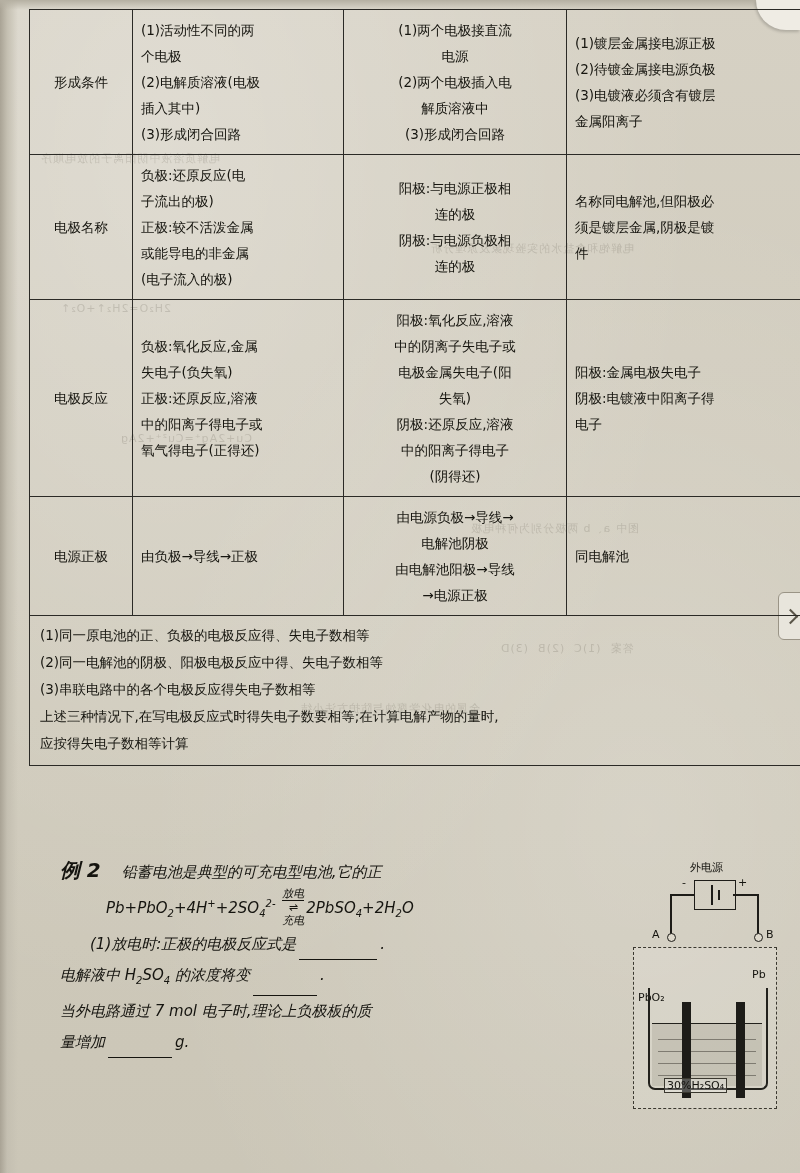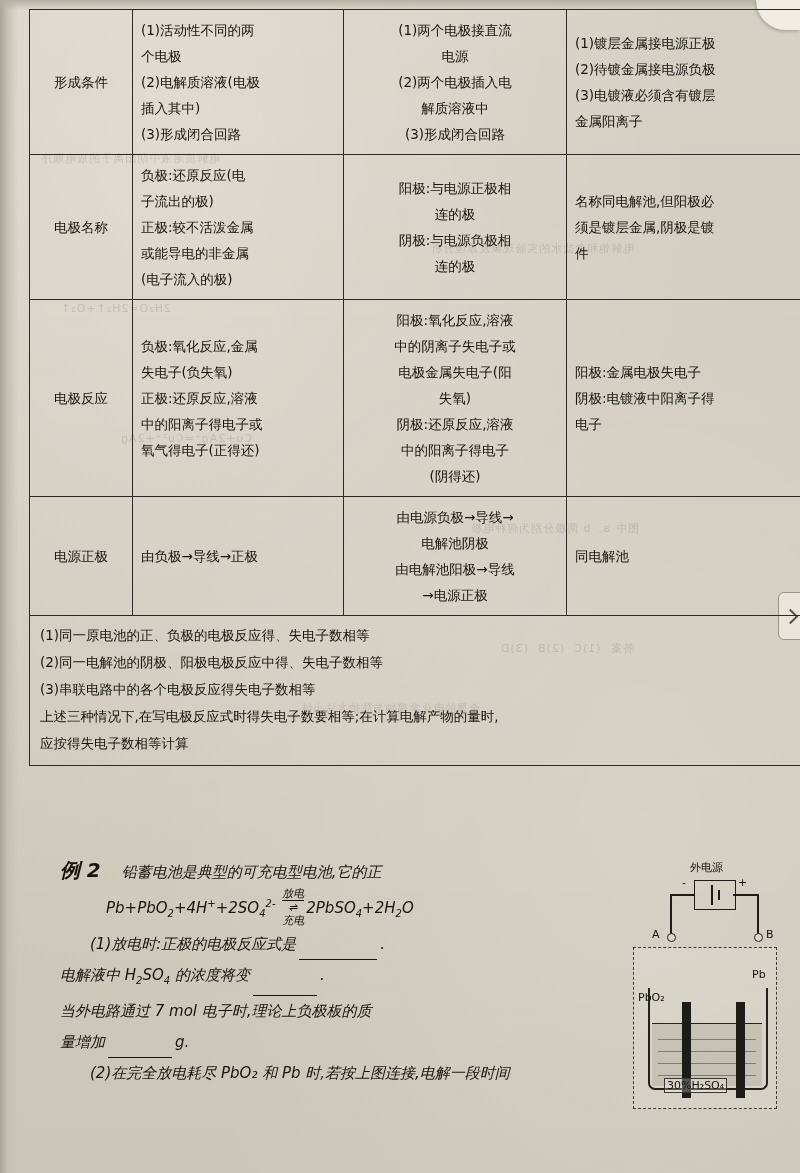--- a/index.html
+++ b/index.html
@@ -286,21 +286,20 @@
   <div class="ind">
     <span>(1)放电时:正极的电极反应式是</span><span class="blank"></span><span>.</span>
   </div>
   <div>
     <span>电解液中 H</span><span class="sub">2</span><span>SO</span><span class="sub">4</span><span> 的浓度将变</span><span class="blank sm"></span><span>.</span>
   </div>
   <div>当外电路通过 7 mol 电子时,理论上负极板的质</div>
   <div>
     <span>量增加</span><span class="blank sm"></span><span>g.</span>
   </div>
-  <div class="ind" style="width:700px;">(2)在完全放电耗尽 PbO₂ 和 Pb 时,若按上图连接,电解一段时间</div>
 </div>
 
 <div class="figure">
   <div class="fig-label" style="left:60px;top:-2px;">外电源</div>
   <div class="batt-box">
     <div class="batt-long"></div>
     <div class="batt-short"></div>
   </div>
   <div class="fig-label" style="left:52px;top:14px;">-</div>
   <div class="fig-label" style="left:108px;top:14px;">+</div>

